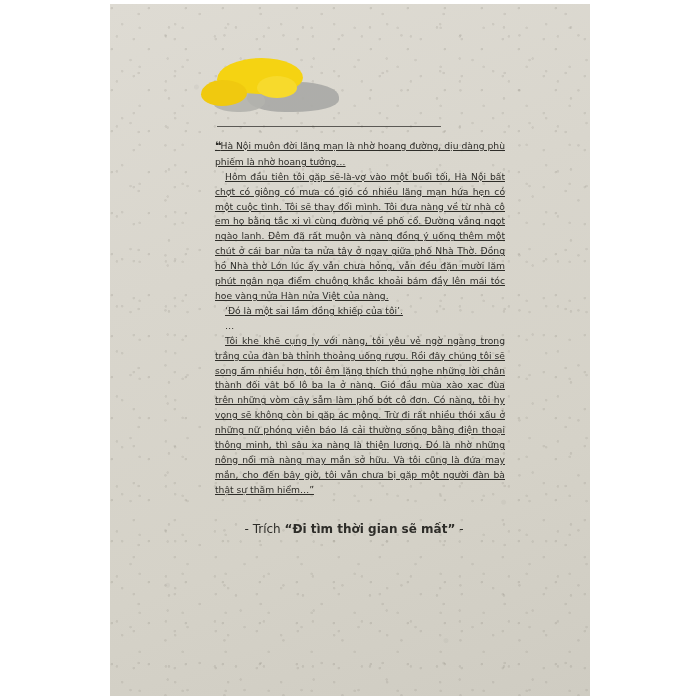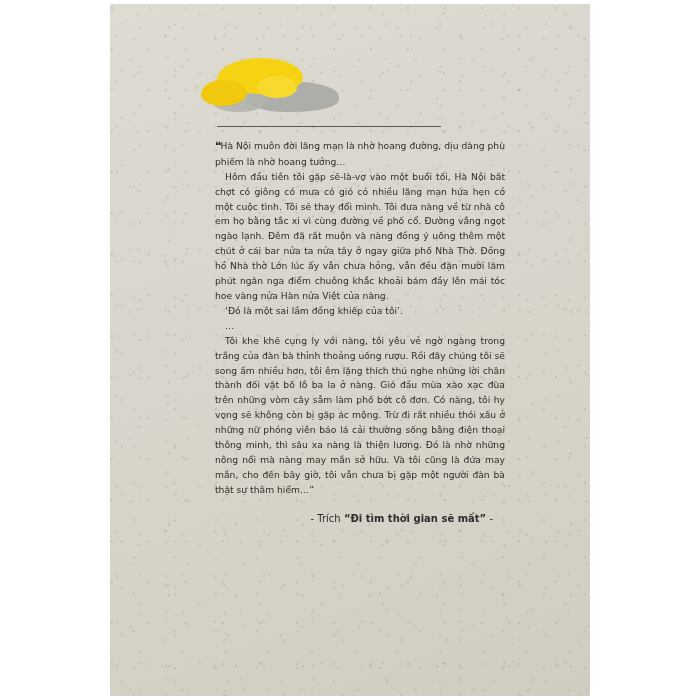--- a/index.html
+++ b/index.html
@@ -124,31 +124,32 @@
   }
   .quote-mark {
     font-weight: bold;
     font-size: 11px;
     color: #2e2d29;
     letter-spacing: -1px;
   }
   .para {
     margin: 0 0 0 0;
     text-indent: 10px;
+    text-decoration: underline;
   }
   .para.first { text-indent: 0; }
   .dots {
     margin: 0;
     text-indent: 10px;
     letter-spacing: 1px;
   }
   .attrib {
-    margin-top: 13px;
-    text-align: right;
-    font-size: 10px;
+    margin-top: 22px;
+    text-align: center;
+    font-size: 12px;
     color: #2e2d29;
     padding-right: 12px;
   }
   .attrib b { font-weight: bold; }
 </style>
 </head>
 <body>
 
 <div class="page">
   <div class="cover">

